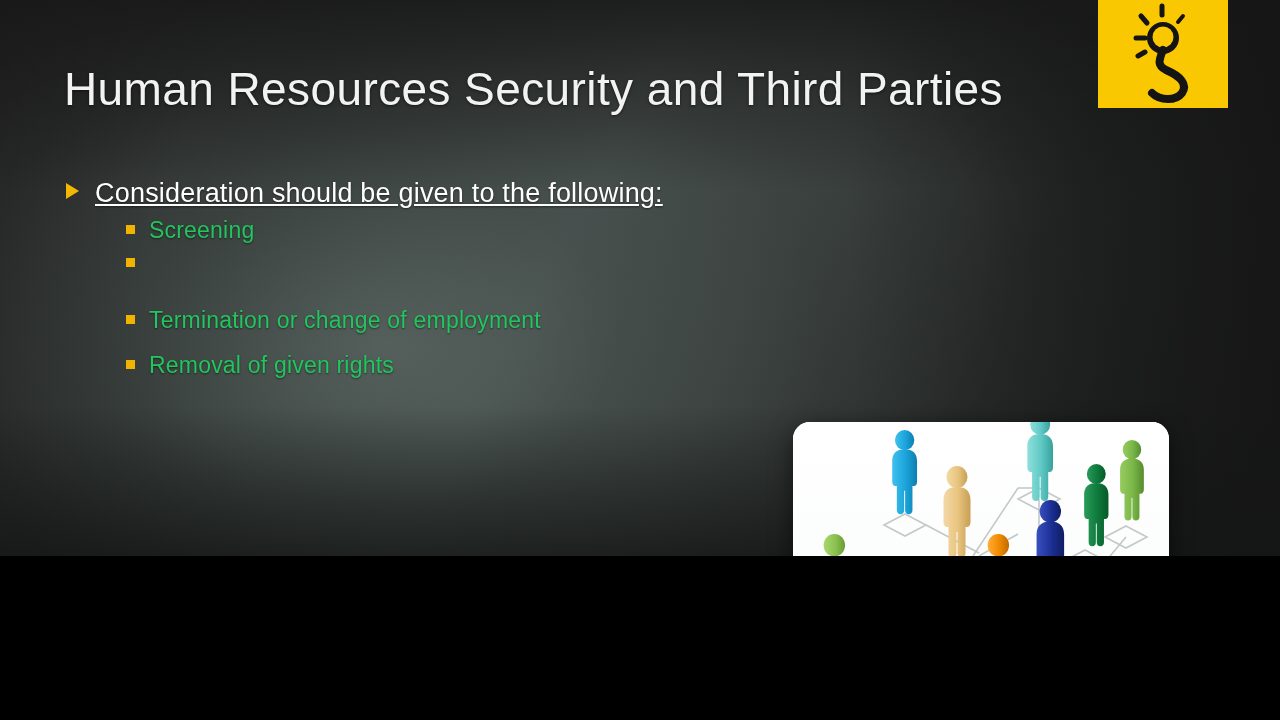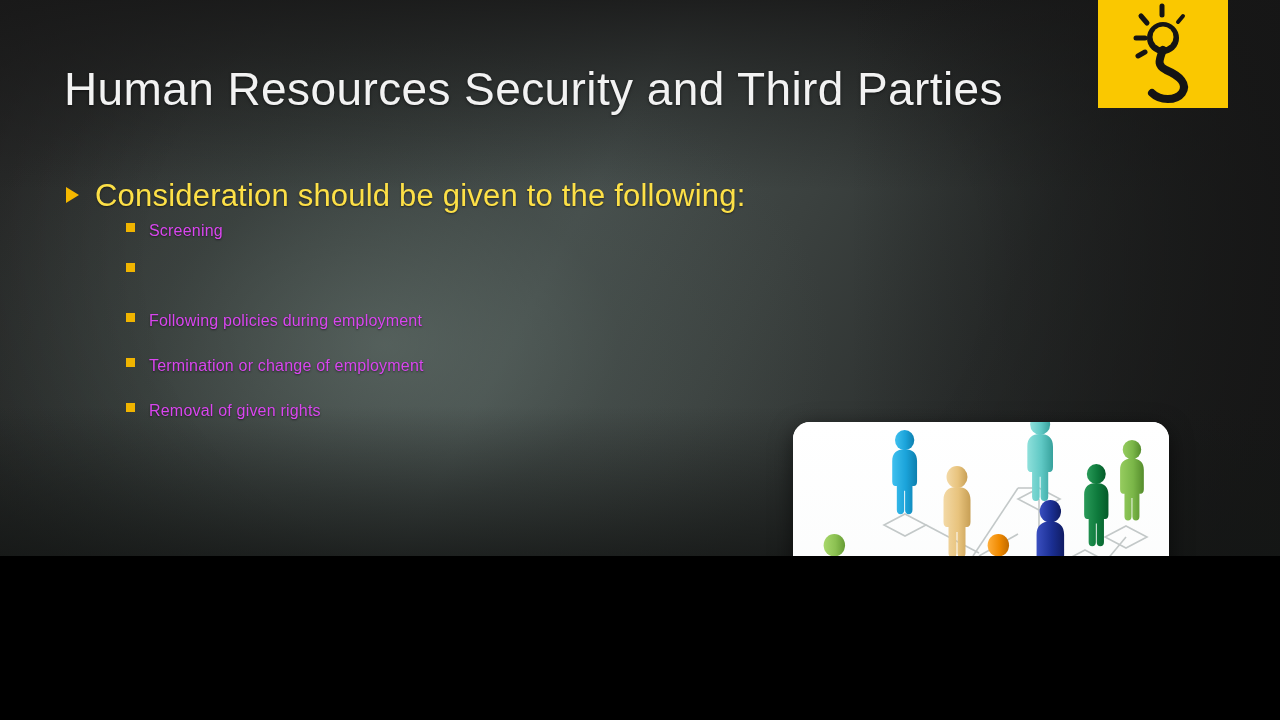--- a/index.html
+++ b/index.html
@@ -102,43 +102,44 @@
   .tri {
     flex: 0 0 auto;
     width: 0; height: 0;
     border-left: 13px solid #F5B800;
     border-top: 8px solid transparent;
     border-bottom: 8px solid transparent;
     position: relative;
     top: -3px;
   }
   .lvl1-text {
-    font-size: 31px;
-    color: #fde047;
+    font-size: 27px;
+    color: #ffffff;
     letter-spacing: 0.2px;
     text-shadow: 0 1px 2px rgba(0,0,0,0.5);
+    text-decoration: underline;
   }
   .sublist { margin: 0; padding: 0; list-style: none; }
   .lvl2 {
     display: flex;
     align-items: baseline;
     gap: 14px;
     margin-left: 60px;
     height: 45px;
   }
   .sq {
     flex: 0 0 auto;
     width: 9px; height: 9px;
     background: #F0B400;
     position: relative;
     top: -4px;
   }
   .lvl2-text {
-    font-size: 16px;
-    color: #d946ef;
+    font-size: 23px;
+    color: #22c55e;
     letter-spacing: 0.2px;
     text-shadow: 0 1px 2px rgba(0,0,0,0.5);
   }
 
   
   .photo-card {
     position: absolute;
     left: 793px;
     top: 422px;
     width: 376px;
@@ -198,24 +199,20 @@
       <span class="tri"></span>
       <span class="lvl1-text">Consideration should be given to the following:</span>
     </div>
     <ul class="sublist">
       <li class="lvl2">
         <span class="sq"></span>
         <span class="lvl2-text">Screening</span>
       </li>
       <li class="lvl2">
         <span class="sq"></span>
-      </li>
-      <li class="lvl2">
-        <span class="sq"></span>
-        <span class="lvl2-text">Following policies during employment</span>
       </li>
       <li class="lvl2">
         <span class="sq"></span>
         <span class="lvl2-text">Termination or change of employment</span>
       </li>
       <li class="lvl2">
         <span class="sq"></span>
         <span class="lvl2-text">Removal of given rights</span>
       </li>
     </ul>

